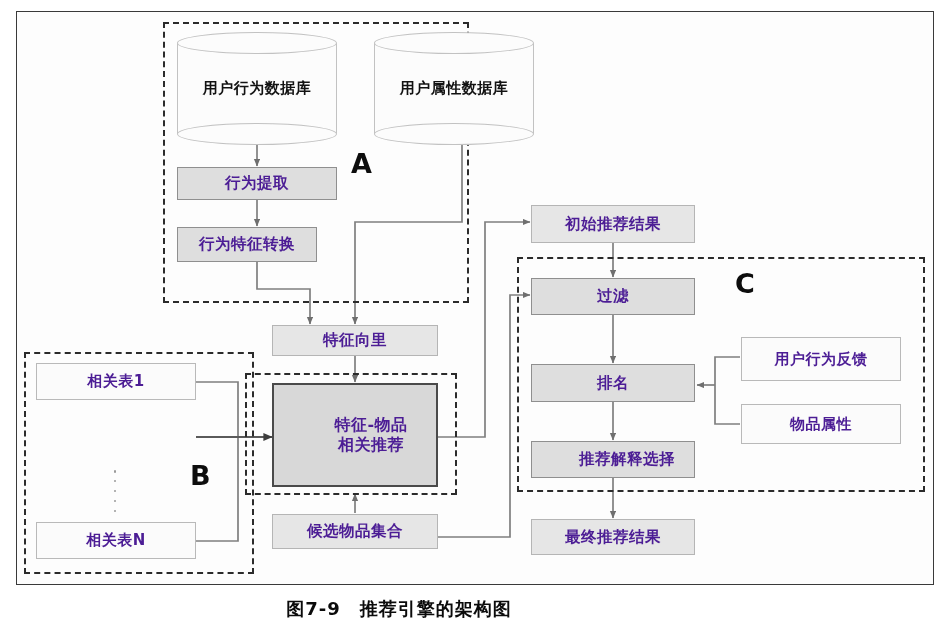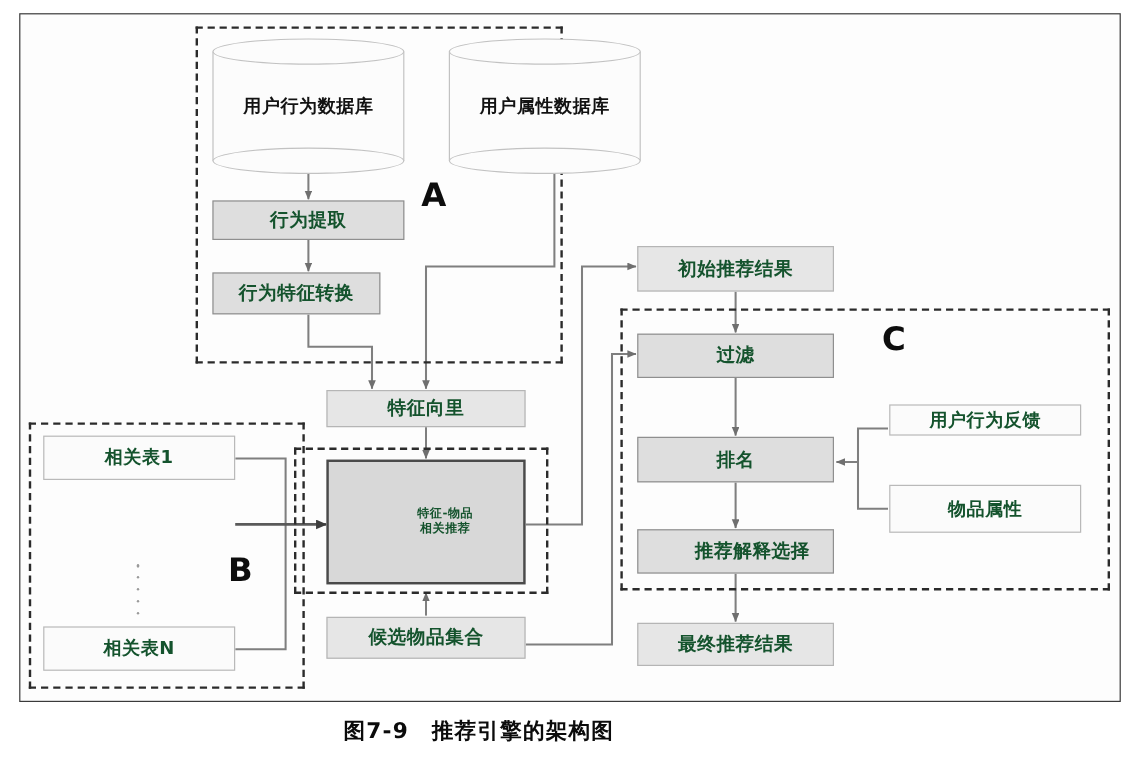--- a/index.html
+++ b/index.html
@@ -31,21 +31,21 @@
   }
   
   .node{
     position:absolute;
     box-sizing:border-box;
     display:flex;
     align-items:center;
     justify-content:center;
     text-align:center;
     line-height:1.22;
-    color:#14532d;
+    color:#4c1d95;
     letter-spacing:0.5px;
   }
   .node .t{display:block;}
   
   .box-light{
     background:#fbfbfb;
     border:1.3px solid #b9b9b9;
     font-size:15px;
     font-weight:700;
   }
@@ -60,21 +60,21 @@
   .box-soft{
     background:#e6e6e6;
     border:1.3px solid #b5b5b5;
     font-size:15.5px;
     font-weight:700;
   }
   
   .box-core{
     background:#d8d8d8;
     border:2.2px solid #4a4a4a;
-    font-size:10px;
+    font-size:16px;
     font-weight:700;
     padding-left:32px;
   }
   
   .cyl{
     position:absolute;
     box-sizing:border-box;
   }
   .cyl .body{
     position:absolute;
@@ -275,21 +275,21 @@
   </div>
 
   <div class="node box-fill" style="left:531px; top:441px; width:164px; height:37px;padding-left:28px;">
     <span class="t">推荐解释选择</span>
   </div>
 
   <div class="node box-soft" style="left:531px; top:519px; width:164px; height:36px;">
     <span class="t">最终推荐结果</span>
   </div>
 
-  <div class="node box-light" style="left:741px; top:337px; width:160px; height:26px;">
+  <div class="node box-light" style="left:741px; top:337px; width:160px; height:44px;">
     <span class="t">用户行为反馈</span>
   </div>
 
   <div class="node box-light" style="left:741px; top:404px; width:160px; height:40px;">
     <span class="t">物品属性</span>
   </div>
 
   <div id="caption">图7-9　推荐引擎的架构图</div>
 
 </div>

